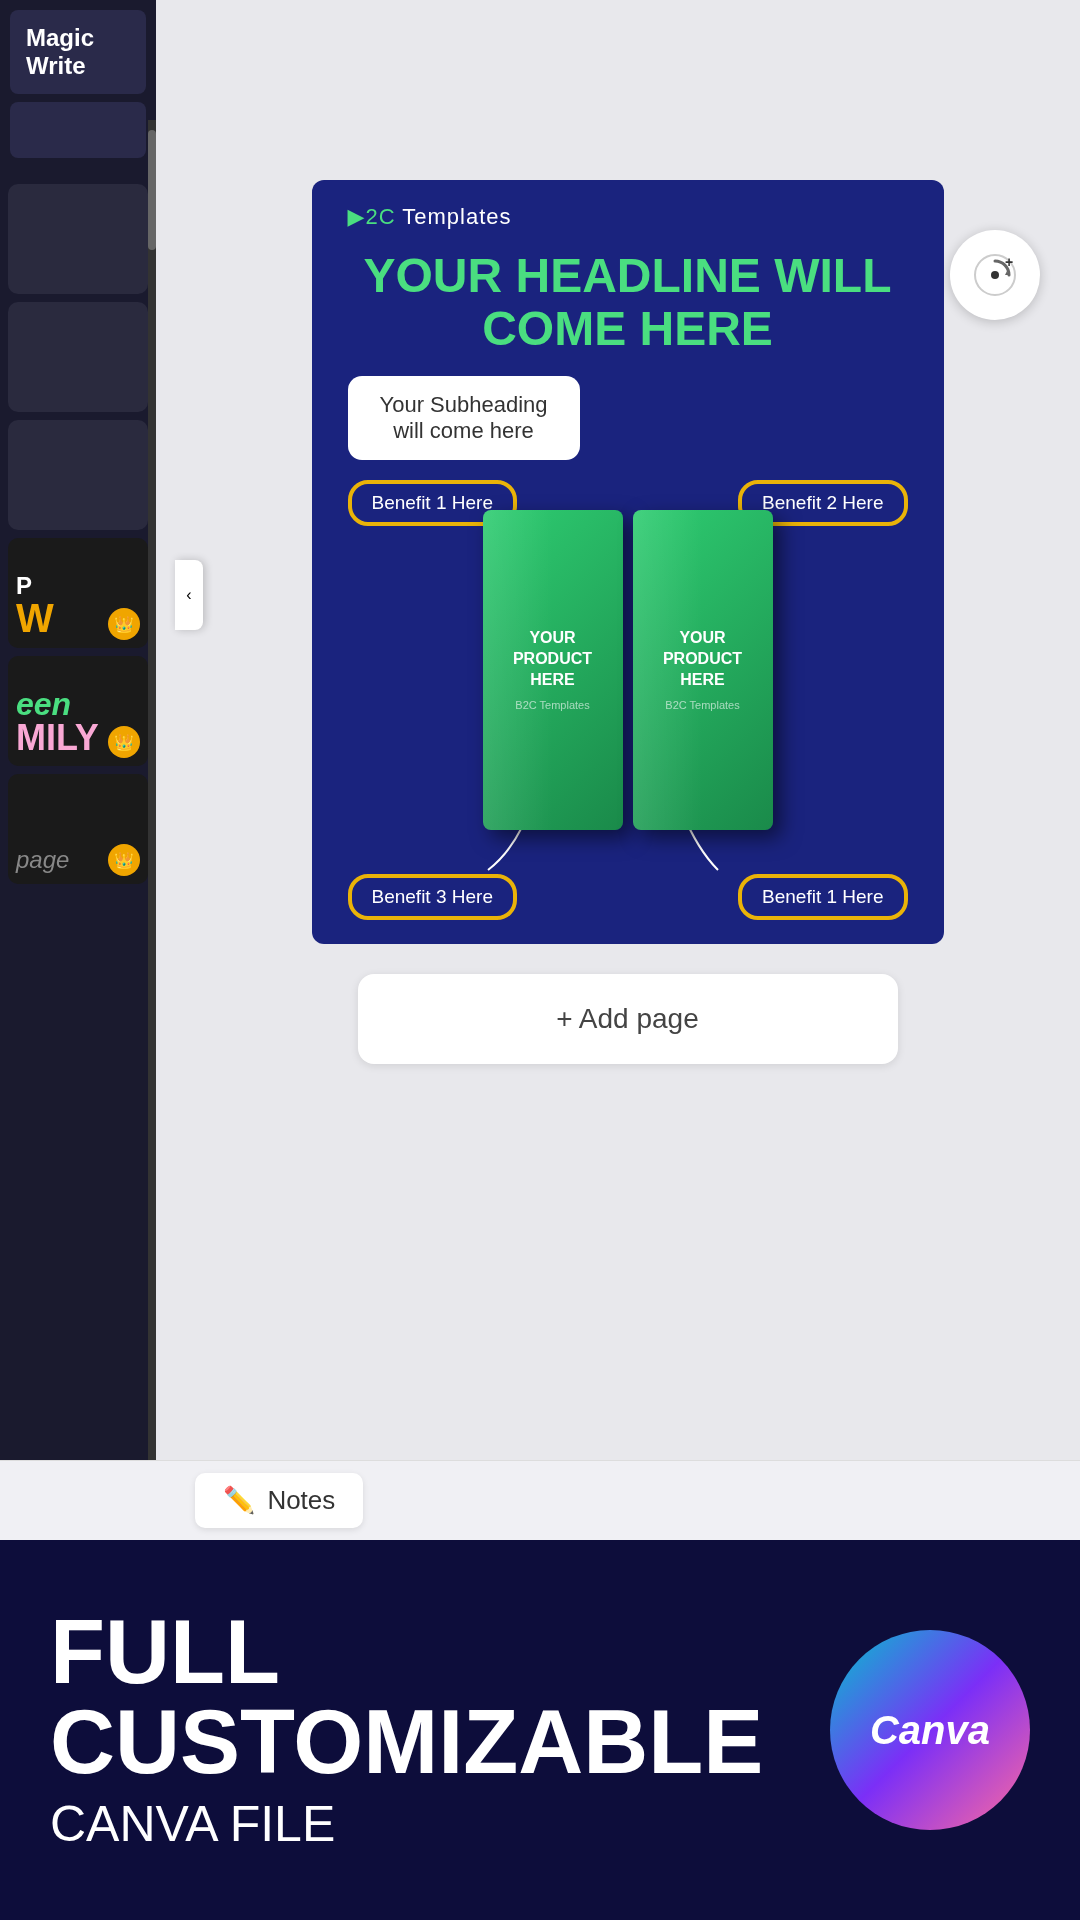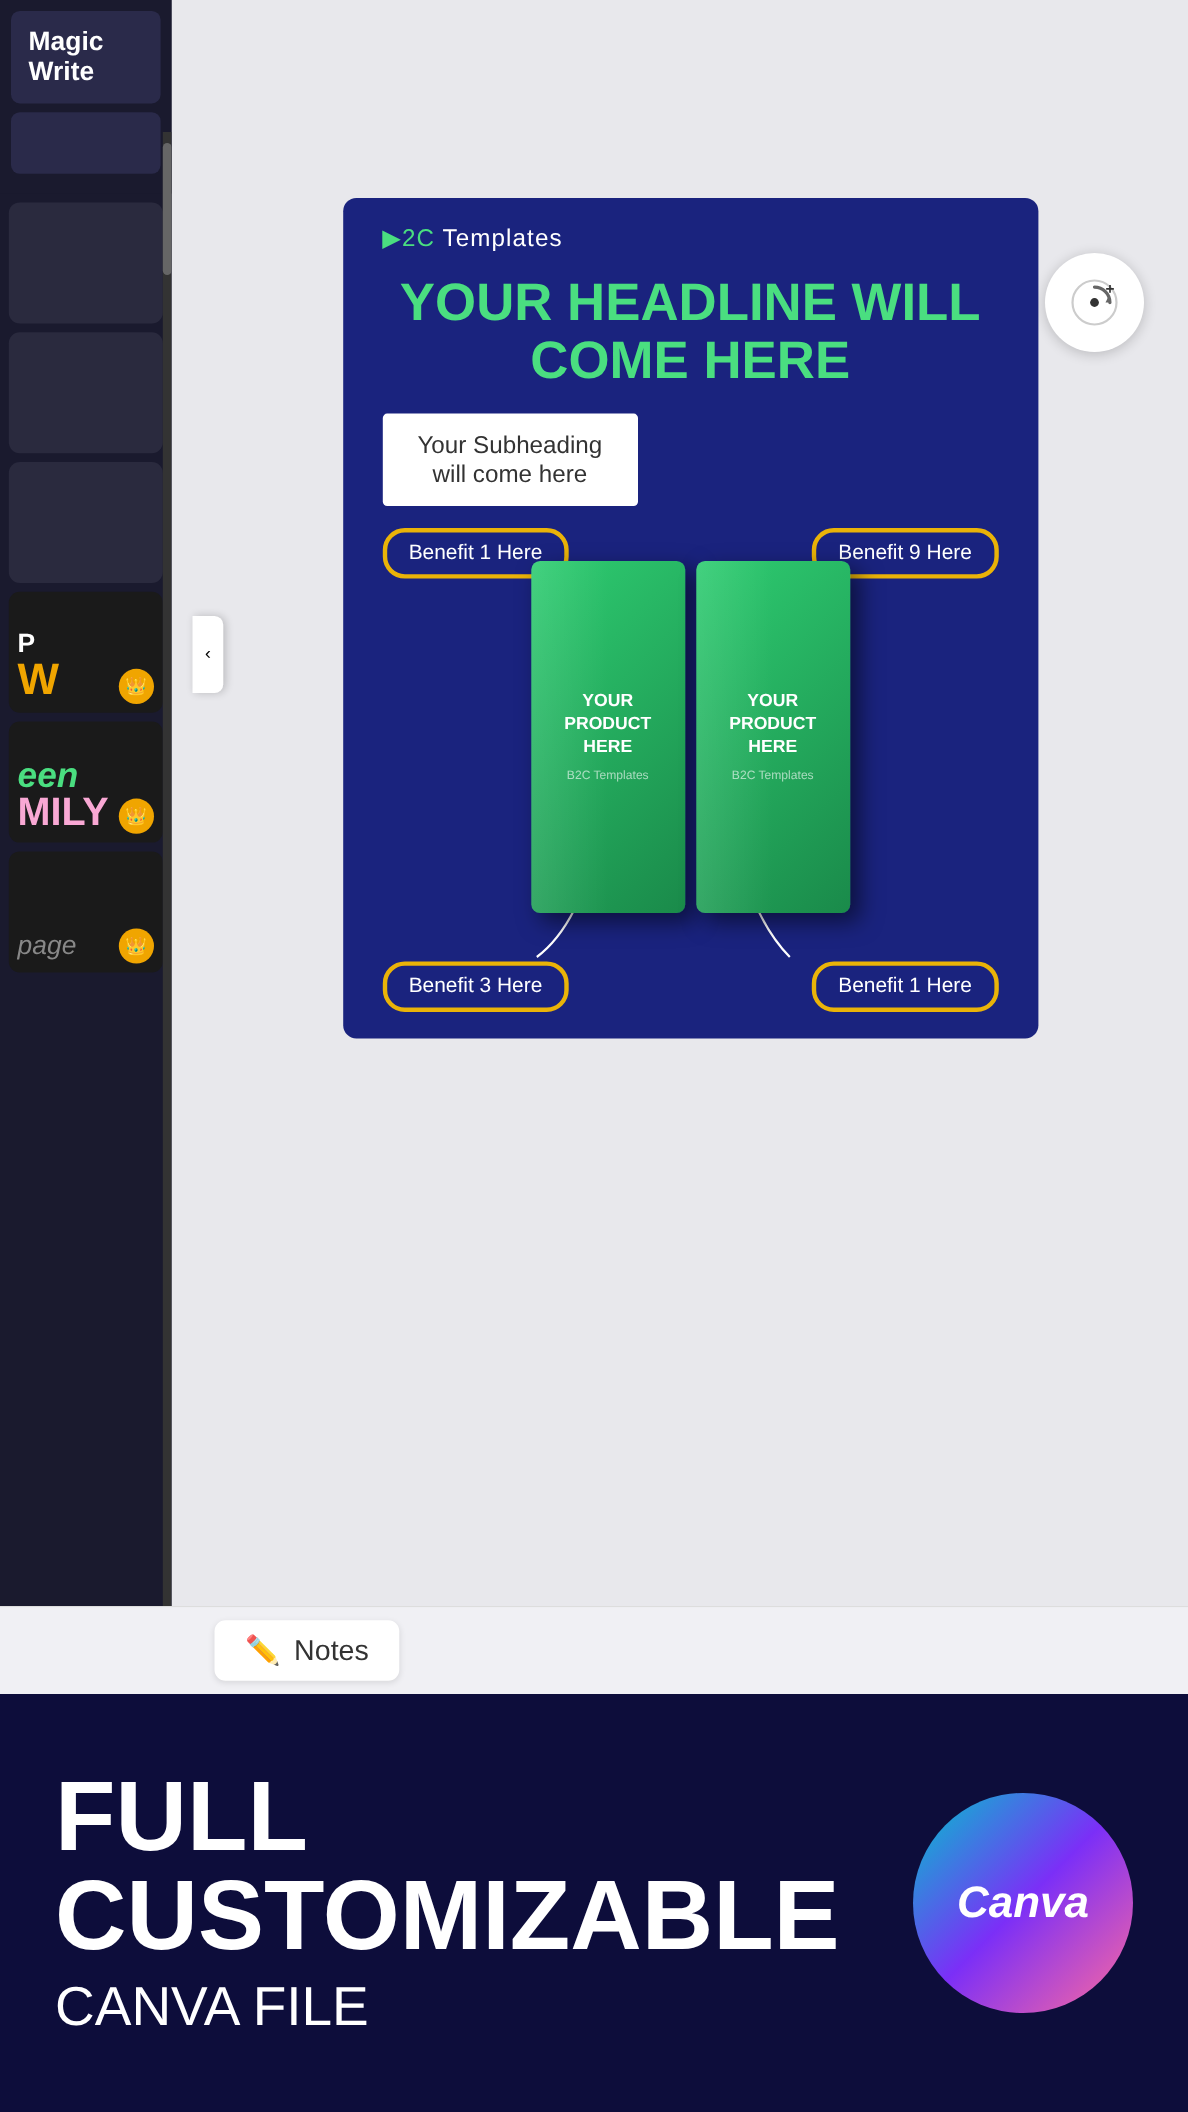--- a/index.html
+++ b/index.html
@@ -209,21 +209,21 @@
       color: #4ade80;
       font-size: 48px;
       font-weight: 900;
       text-align: center;
       line-height: 1.1;
       text-transform: uppercase;
     }
 
     .subheading-box {
       background: #fff;
-      border-radius: 4px;
+      border-radius: 14px;
       padding: 16px 32px;
       text-align: center;
     }
 
     .subheading-text {
       color: #333;
       font-size: 22px;
       font-weight: 500;
     }
 
@@ -518,21 +518,21 @@
     <div class="subheading-box">
       <div class="subheading-text">
         <span>Your Subheading</span><br>
         <span>will come here</span>
       </div>
     </div>
 
     <div class="benefits-grid">
 
       <div class="benefit-pill benefit-1">Benefit 1 Here</div>
-      <div class="benefit-pill benefit-2">Benefit 9 Here</div>
+      <div class="benefit-pill benefit-2">Benefit 2 Here</div>
       <div class="benefit-pill benefit-3">Benefit 3 Here</div>
       <div class="benefit-pill benefit-4">Benefit 1 Here</div>
 
       <svg style="position:absolute;width:100%;height:100%;top:0;left:0;pointer-events:none">
 
         <path d="M140 50 C180 80 190 140 200 180" stroke="white" stroke-width="2" fill="none" marker-end="url(#arr)"></path>
 
         <path d="M370 50 C340 80 320 140 320 180" stroke="white" stroke-width="2" fill="none"></path>
 
         <path d="M140 390 C180 360 190 300 200 280" stroke="white" stroke-width="2" fill="none"></path>
@@ -546,20 +546,21 @@
           <div class="product-box-logo">B2C Templates</div>
         </div>
         <div class="product-box">
           <div class="product-box-label">YOUR<br>PRODUCT<br>HERE</div>
           <div class="product-box-logo">B2C Templates</div>
         </div>
       </div>
     </div>
   </div>
 
+  <button class="add-page-btn">+ Add page</button>
 
 </div>
 
 <div style="position:absolute;bottom:380px;left:0;right:0;height:80px;background:#f0f0f4;border-top:1px solid #ddd;display:flex;align-items:center;padding:0 20px;">
   <button class="notes-btn">
     <span>✏️</span>
     <span>Notes</span>
   </button>
 </div>
 

